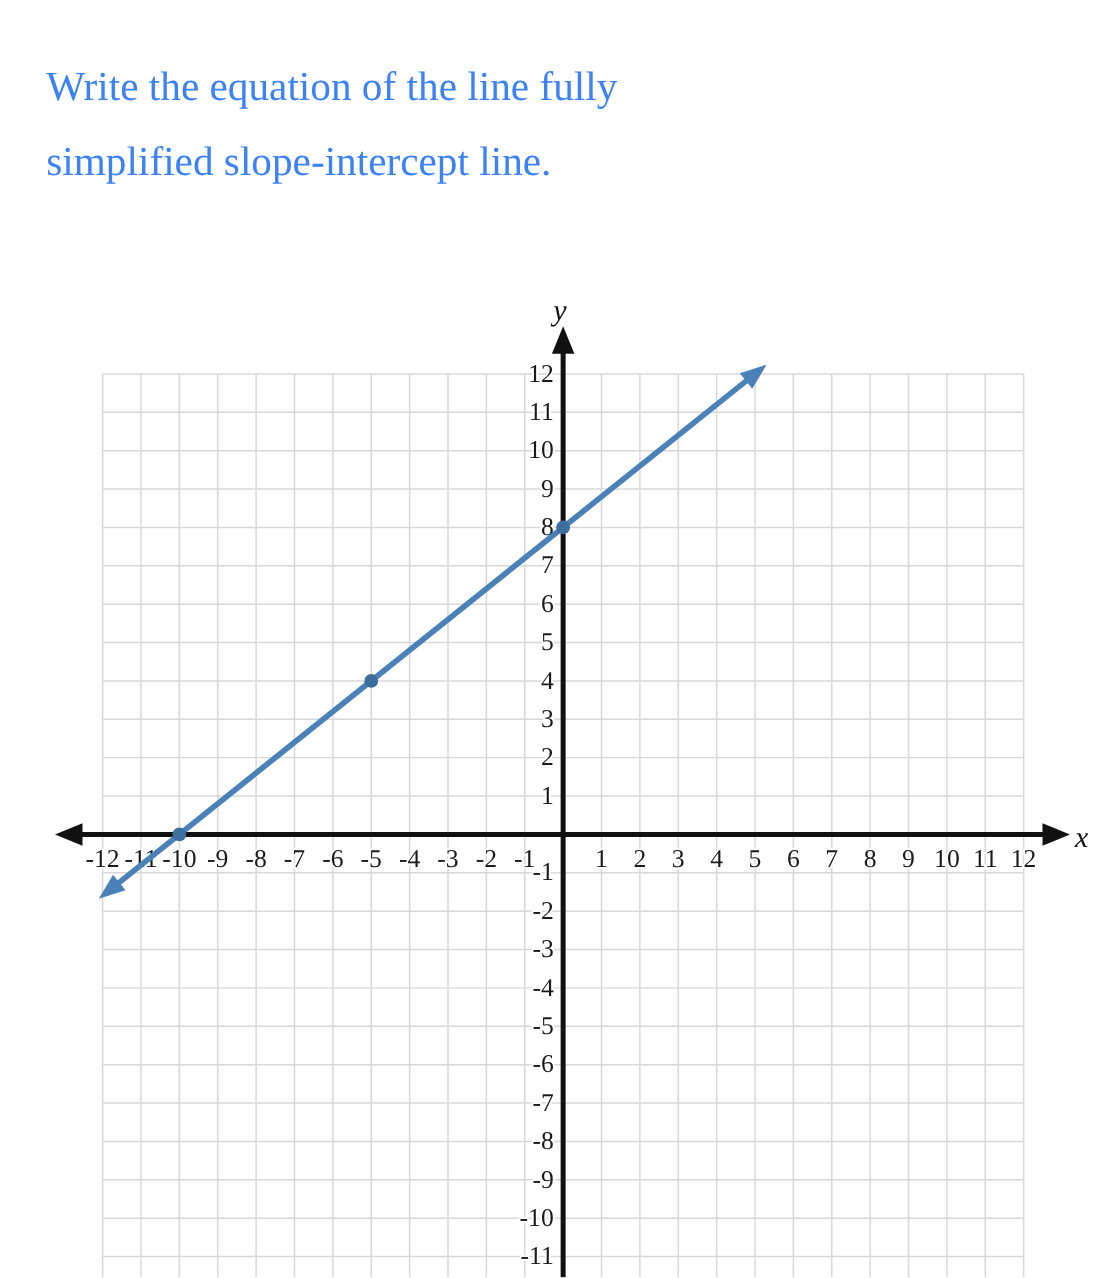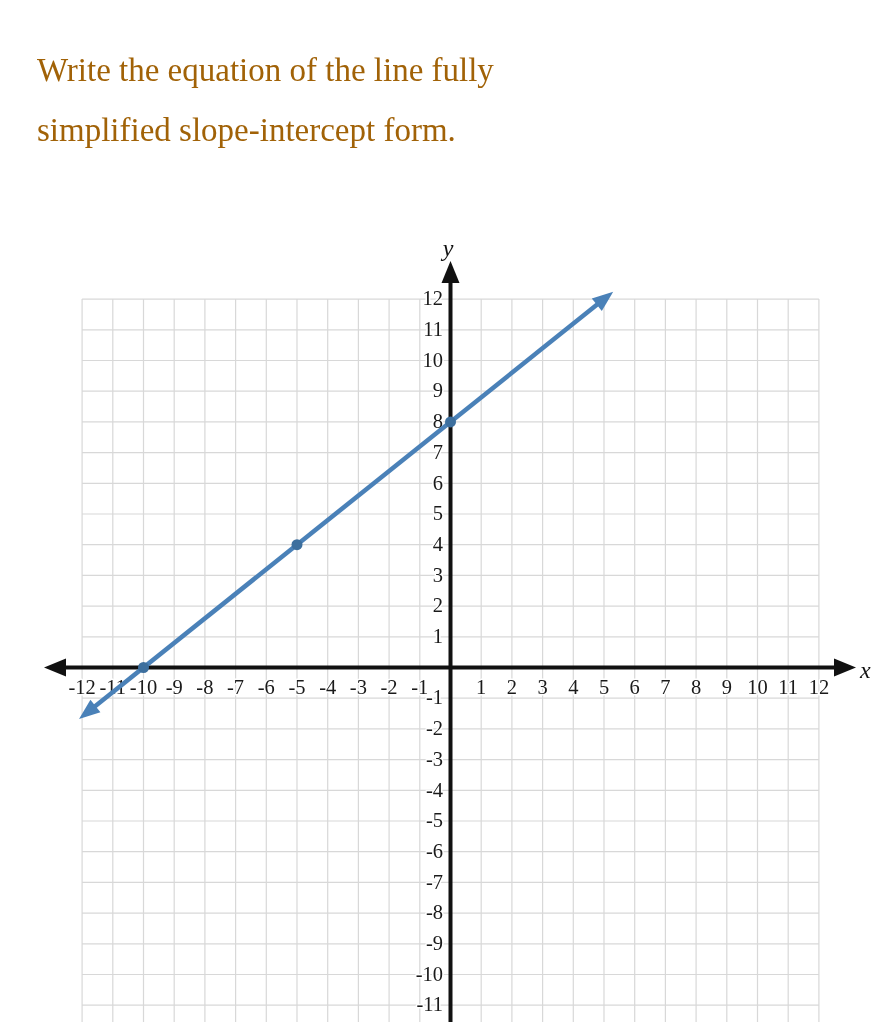--- a/index.html
+++ b/index.html
@@ -44,23 +44,23 @@
   }
   .axis-letter {
     font-size: 24px;
     font-style: italic;
     fill: #111111;
   }
 </style>
 </head>
 <body>
 
-<div class="question" style="color: #a16207;">
+<div class="question" style="color: #3b82f6;">
   <div>Write the equation of the line fully</div>
-  <div>simplified slope-intercept form.</div>
+  <div>simplified slope-intercept line.</div>
 </div>
 
 <div class="graph-wrap">
   <svg id="graph" width="880" height="1022" viewBox="0 0 880 1022">
       <g>
         <line x1="82.10000000000002" y1="299.1" x2="82.10000000000002" y2="1022" stroke="#d8d8d8" stroke-width="1.2"></line>
         <line x1="112.80000000000001" y1="299.1" x2="112.80000000000001" y2="1022" stroke="#d8d8d8" stroke-width="1.2"></line>
         <line x1="143.5" y1="299.1" x2="143.5" y2="1022" stroke="#d8d8d8" stroke-width="1.2"></line>
         <line x1="174.2" y1="299.1" x2="174.2" y2="1022" stroke="#d8d8d8" stroke-width="1.2"></line>
         <line x1="204.9" y1="299.1" x2="204.9" y2="1022" stroke="#d8d8d8" stroke-width="1.2"></line>

